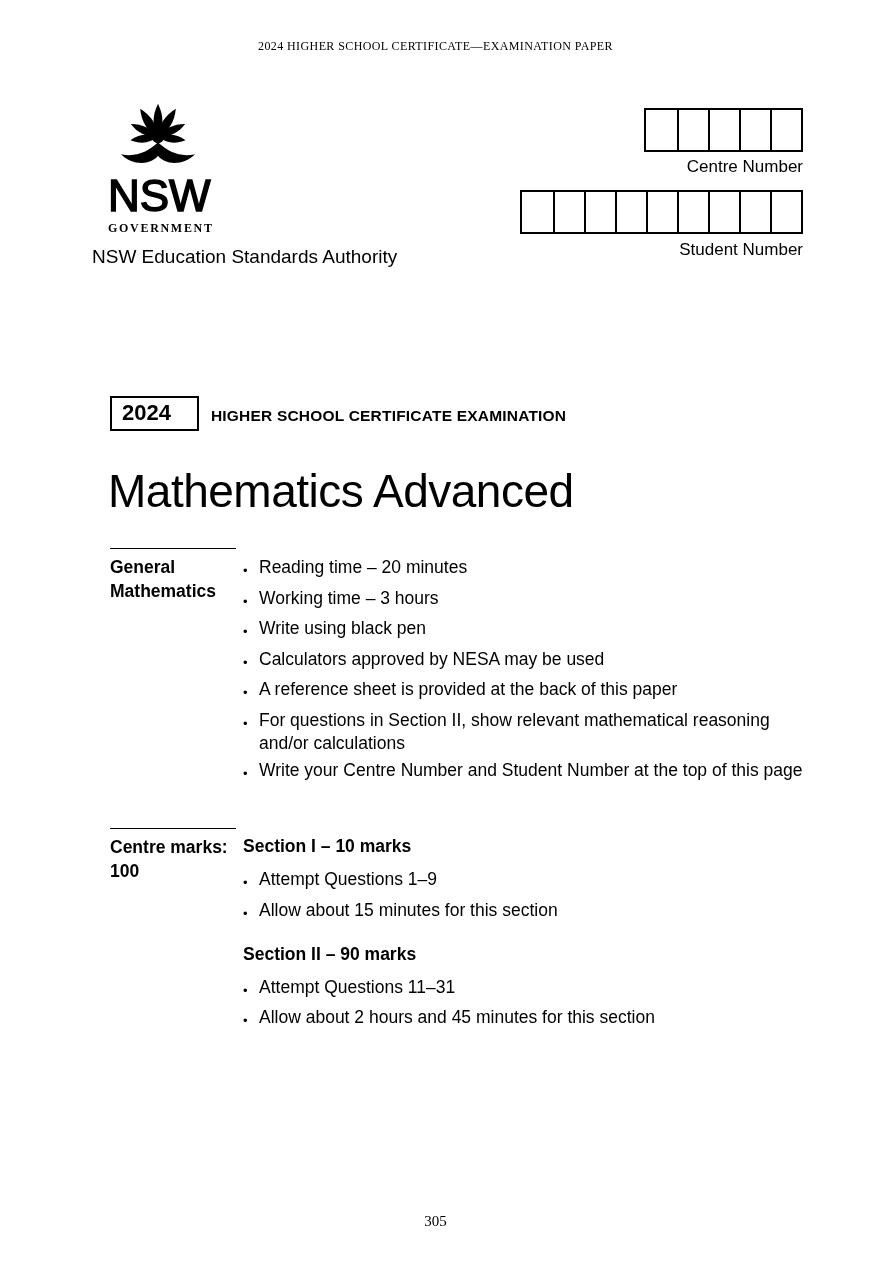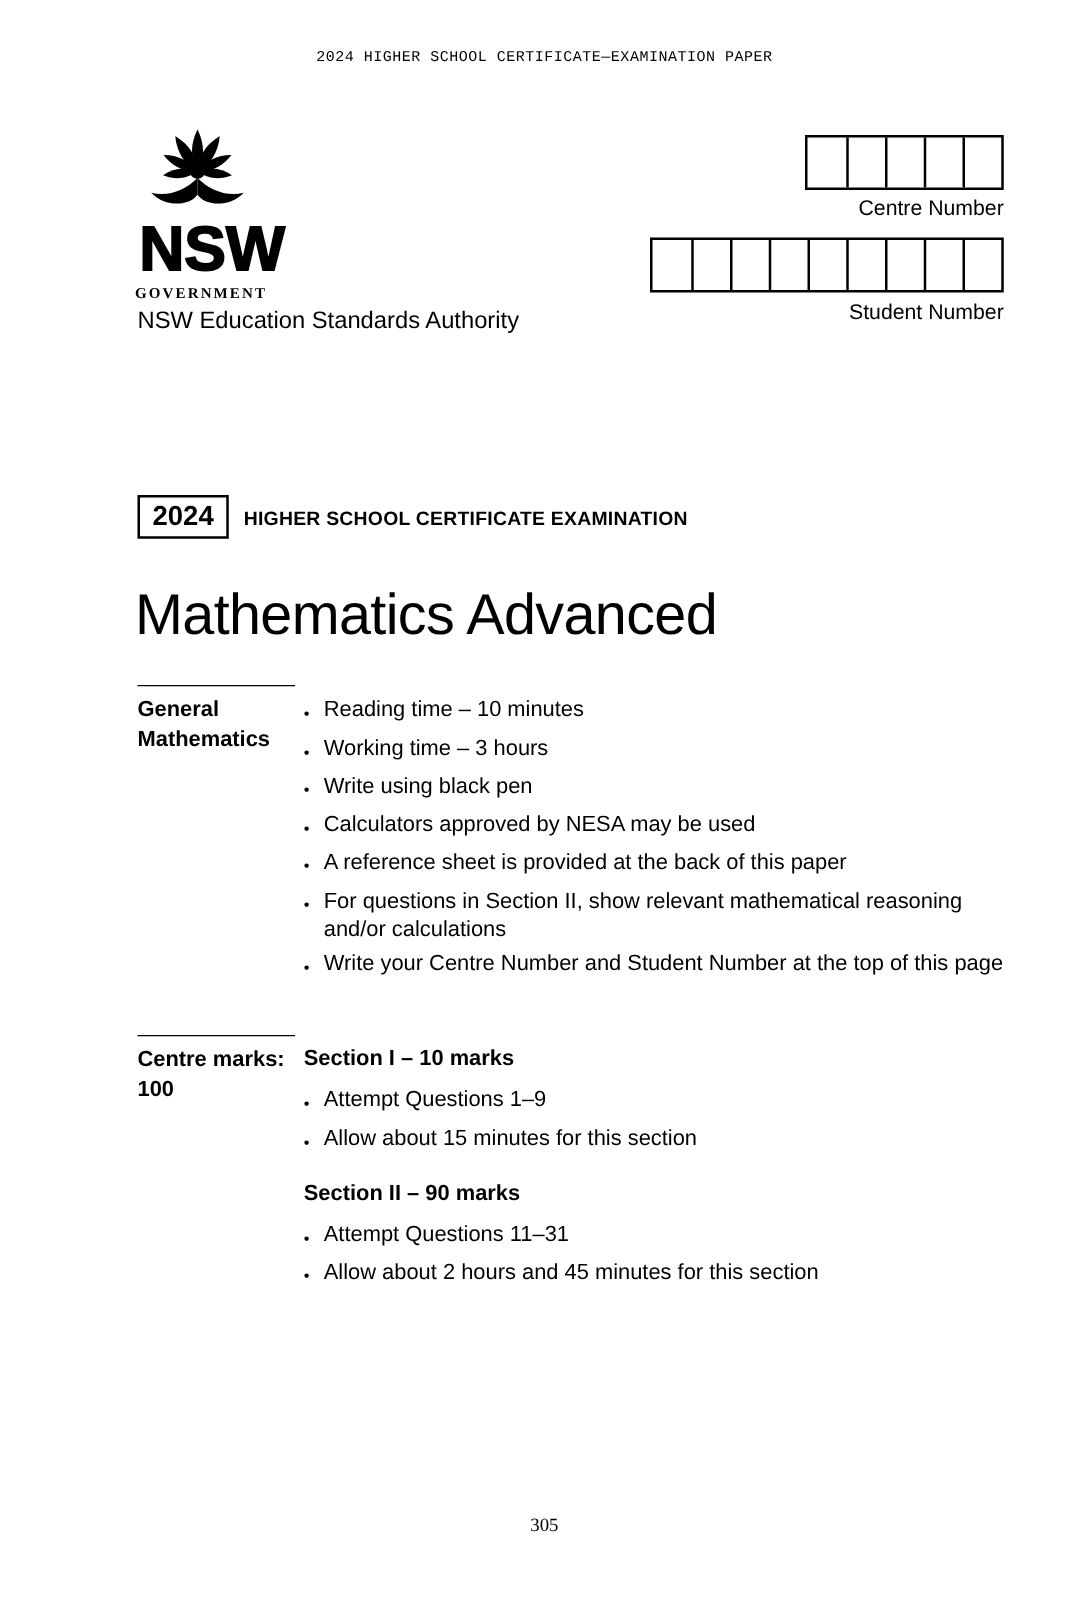--- a/index.html
+++ b/index.html
@@ -11,46 +11,45 @@
     margin: 0 auto;
     background: #ffffff;
     color: #000000;
     font-family: "Liberation Sans", sans-serif;
     overflow: hidden;
   }
   .doc-header {
     position: absolute;
     top: 39px; left: 0; right: 0;
     text-align: center;
-    font-family: Liberation Mono, monospace;
+    font-family: Liberation Serif, serif;
     font-size: 12px;
     letter-spacing: 0.4px;
   }
   
   .logo { position: absolute; left: 108px; top: 102px; width: 120px; }
   .logo svg { display: block; margin-left: 0; }
   .logo-nsw {
-    font-size: 50px;
-    font-weight: bold;
+    font-size: 44px;
+    font-weight: normal;
     line-height: 1;
     letter-spacing: 0px;
     margin-top: -2px;
-    text-align: right;
     -webkit-text-stroke: 1.5px #000;
   }
   .logo-gov {
     font-size: 12px;
     font-weight: bold;
     letter-spacing: 1.7px;
     margin-top: 3px;
     font-family: Liberation Serif, serif;
   }
   .authority {
     position: absolute;
-    left: 110px; top: 246px;
+    left: 92px; top: 246px;
     font-size: 19px;
   }
   
   .num-row {
     position: absolute;
     right: 68px;
     display: flex;
     border: 2px solid #000;
     background: #fff;
   }
@@ -69,21 +68,21 @@
   .year-row {
     position: absolute;
     left: 110px; top: 396px;
     display: flex;
     align-items: center;
   }
   .year-box {
     border: 2px solid #000;
     font-size: 22px;
     font-weight: bold;
-    padding: 2px 10px 3px 10px;
+    padding: 2px 26px 3px 10px;
   }
   .exam-line {
     font-weight: bold;
     font-size: 15.5px;
     margin-left: 12px;
     letter-spacing: 0.2px;
     padding-top: 4px;
   }
   .subject-title {
     position: absolute;
@@ -207,21 +206,21 @@
   <div class="subject-title">Mathematics Advanced</div>
 
   <div class="rule gi"></div>
   <div class="left-label gi">
     <div>General</div>
     <div>Mathematics</div>
   </div>
   <div class="content-col gi">
       <div class="bullet-item">
         <span class="bullet">•</span>
-        <span class="bullet-text">Reading time – 10 minutes</span>
+        <span class="bullet-text">Reading time – 20 minutes</span>
       </div>
       <div class="bullet-item">
         <span class="bullet">•</span>
         <span class="bullet-text">Working time – 3 hours</span>
       </div>
       <div class="bullet-item">
         <span class="bullet">•</span>
         <span class="bullet-text">Write using black pen</span>
       </div>
       <div class="bullet-item">

